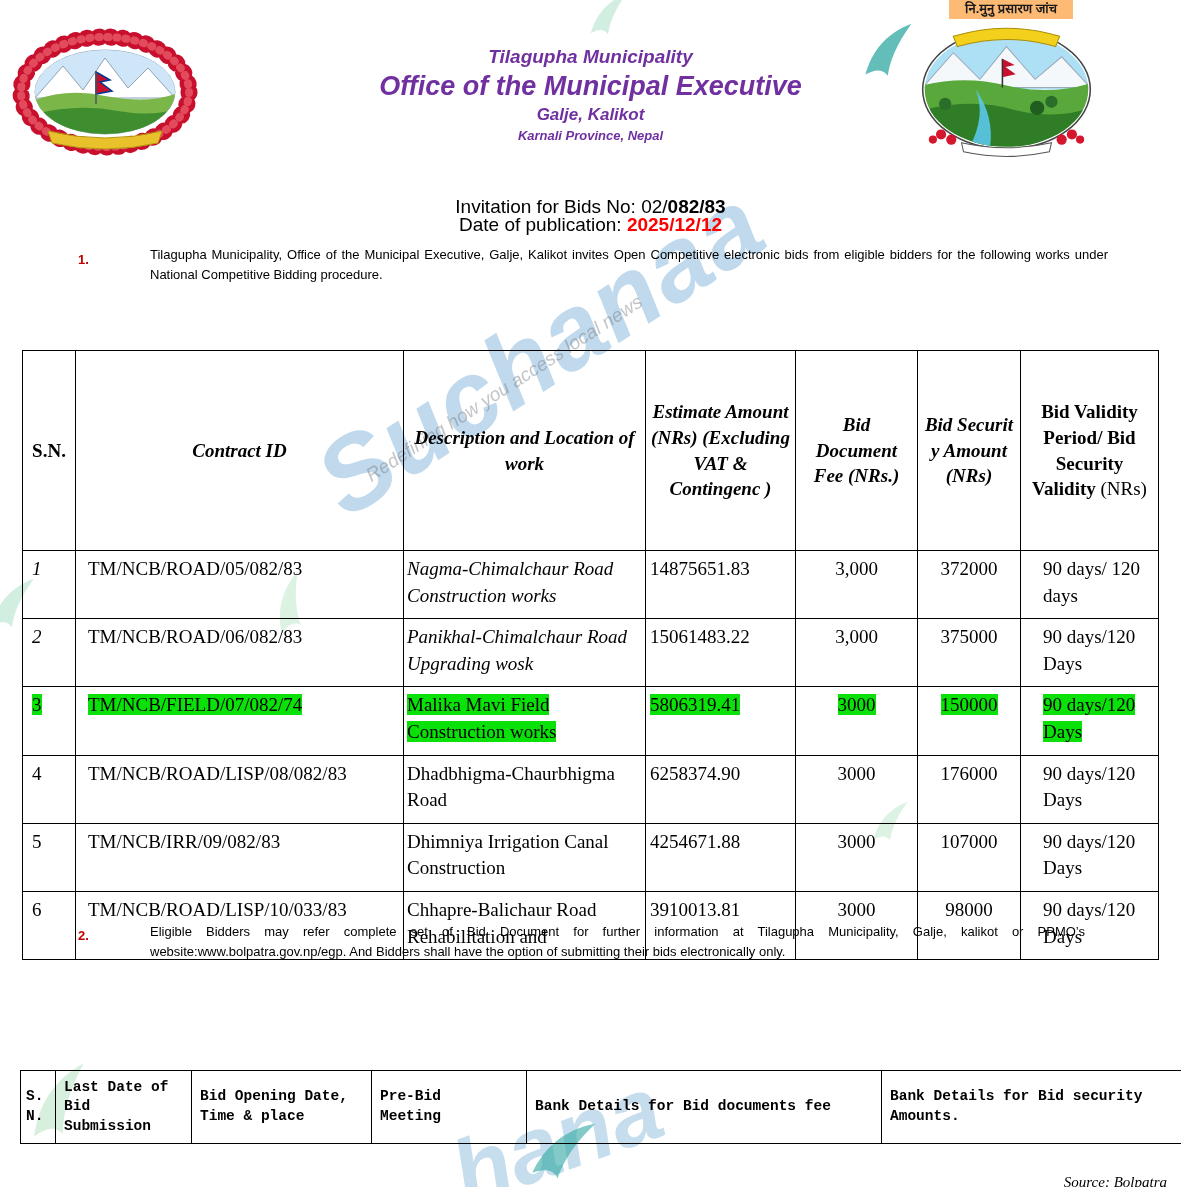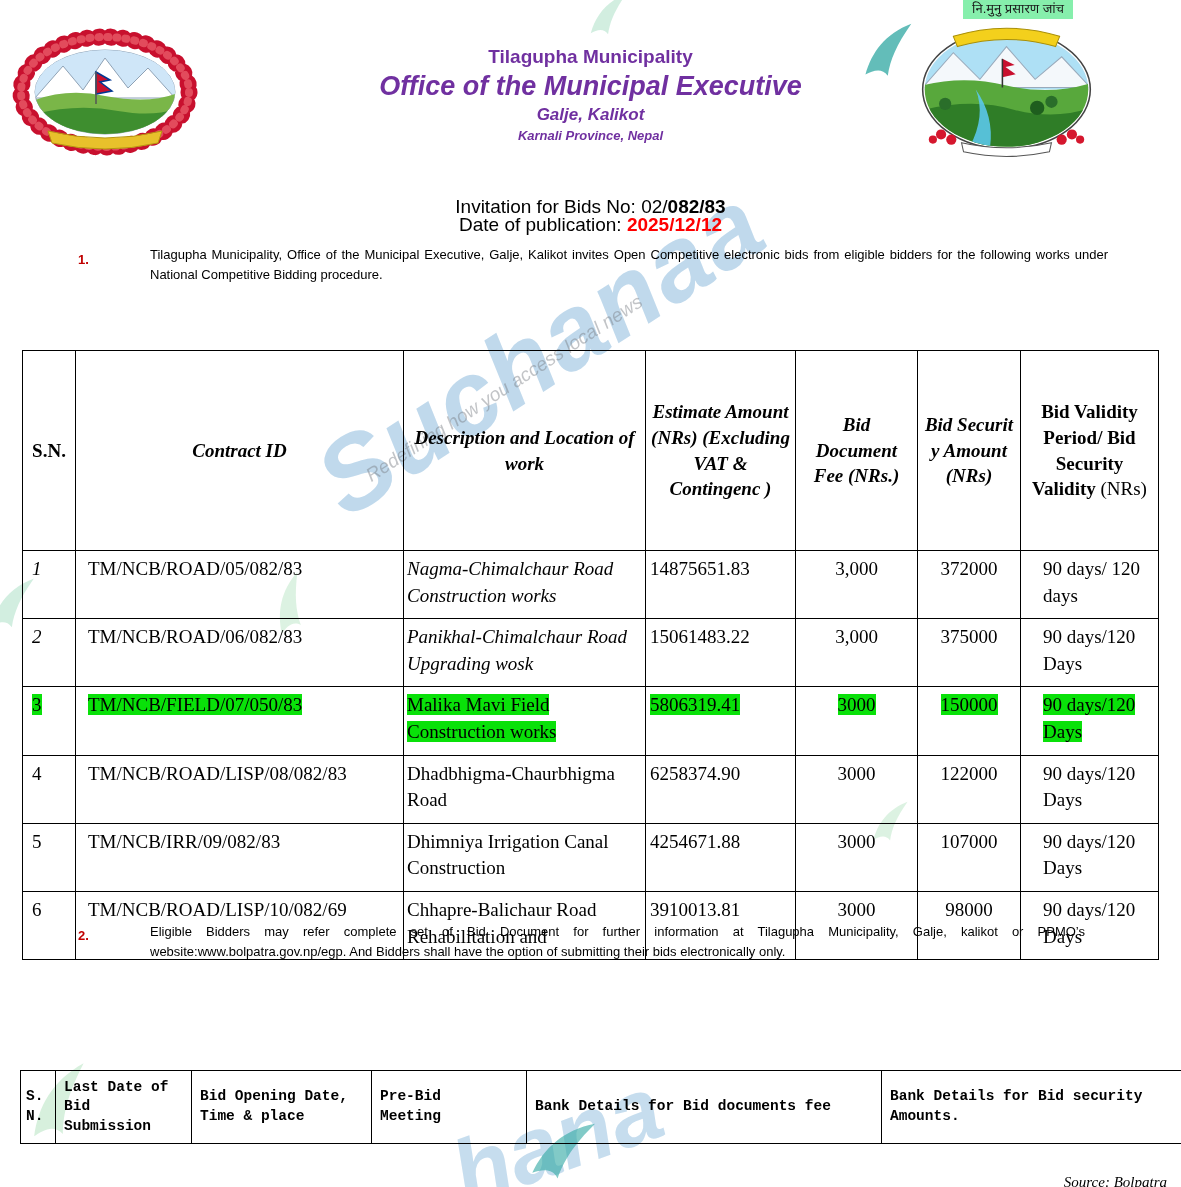--- a/index.html
+++ b/index.html
@@ -11,31 +11,31 @@
               color:rgba(105,165,210,0.42); transform:rotate(-33deg); transform-origin:0 0; white-space:nowrap;
               letter-spacing:2px; pointer-events:none; }
   .wm-tagline { position:absolute; left:362px; top:468px; font-size:19px; font-style:italic;
               color:rgba(120,125,130,0.45); transform:rotate(-33deg); transform-origin:0 0; white-space:nowrap; pointer-events:none; }
   .wm-partial { position:absolute; left:438px; top:1128px; font-size:92px; font-weight:bold; font-style:italic;
               color:rgba(105,165,210,0.38); transform:rotate(-20deg); transform-origin:0 0; white-space:nowrap; pointer-events:none; }
   .arr { position:absolute; pointer-events:none; }
   .arr svg { display:block; width:100%; height:100%; }
 
   
-  .stamp-note { position:absolute; top:0px; right:108px; background:#86efac; color:#1a1a1a;
-                font-size:13px; font-weight:normal; padding:2px 9px; line-height:1.15; }
+  .stamp-note { position:absolute; top:0px; right:108px; background:#fdba74; color:#1a1a1a;
+                font-size:13px; font-weight:bold; padding:2px 16px; line-height:1.15; }
 
   
   .logo-left  { position:absolute; left:8px;  top:28px; width:195px; height:135px; }
   .logo-right { position:absolute; left:912px; top:20px; width:190px; height:138px; }
   .logo-left svg, .logo-right svg { width:100%; height:100%; display:block; }
 
   
   .header-block { position:absolute; top:46px; left:0; width:100%; text-align:center; }
-  .h-muni   { font-size:19px;  font-weight:bold; color:#7030a0; }
+  .h-muni   { font-size:19px;  font-weight:bold; font-style:italic; color:#7030a0; }
   .h-office { font-size:27px;  font-weight:bold; font-style:italic; color:#7030a0; margin-top:3px; }
   .h-loc    { font-size:17px;  font-weight:bold; font-style:italic; color:#7030a0; margin-top:3px; }
   .h-prov   { font-size:13px;  font-weight:bold; font-style:italic; color:#7030a0; margin-top:3px; }
 
   
   .center-line { position:absolute; left:0; width:100%; text-align:center; font-size:19px; }
   .inv  { top:196px; }
   .date { top:214px; }
   .red  { color:#fe0000; }
 
@@ -237,48 +237,48 @@
           <td class="col-sn"><span class="ital">2</span></td>
           <td class="col-contract-id"><span>TM/NCB/ROAD/06/082/83</span></td>
           <td class="col-description"><span class="ital">Panikhal-Chimalchaur Road Upgrading wosk</span></td>
           <td class="col-estimate"><span>15061483.22</span></td>
           <td class="col-doc-fee"><span>3,000</span></td>
           <td class="col-security"><span>375000</span></td>
           <td class="col-validity"><span>90 days/120 Days</span></td>
         </tr>
         <tr>
           <td class="col-sn"><span class="hl">3</span></td>
-          <td class="col-contract-id"><span class="hl">TM/NCB/FIELD/07/050/83</span></td>
+          <td class="col-contract-id"><span class="hl">TM/NCB/FIELD/07/082/74</span></td>
           <td class="col-description"><span class="hl">Malika Mavi Field Construction works</span></td>
           <td class="col-estimate"><span class="hl">5806319.41</span></td>
           <td class="col-doc-fee"><span class="hl">3000</span></td>
           <td class="col-security"><span class="hl">150000</span></td>
           <td class="col-validity"><span class="hl">90 days/120 Days</span></td>
         </tr>
         <tr>
           <td class="col-sn"><span>4</span></td>
           <td class="col-contract-id"><span>TM/NCB/ROAD/LISP/08/082/83</span></td>
           <td class="col-description"><span>Dhadbhigma-Chaurbhigma Road</span></td>
           <td class="col-estimate"><span>6258374.90</span></td>
           <td class="col-doc-fee"><span>3000</span></td>
-          <td class="col-security"><span>122000</span></td>
+          <td class="col-security"><span>176000</span></td>
           <td class="col-validity"><span>90 days/120 Days</span></td>
         </tr>
         <tr>
           <td class="col-sn"><span>5</span></td>
           <td class="col-contract-id"><span>TM/NCB/IRR/09/082/83</span></td>
           <td class="col-description"><span>Dhimniya Irrigation Canal Construction</span></td>
           <td class="col-estimate"><span>4254671.88</span></td>
           <td class="col-doc-fee"><span>3000</span></td>
           <td class="col-security"><span>107000</span></td>
           <td class="col-validity"><span>90 days/120 Days</span></td>
         </tr>
         <tr>
           <td class="col-sn"><span>6</span></td>
-          <td class="col-contract-id"><span>TM/NCB/ROAD/LISP/10/082/69</span></td>
+          <td class="col-contract-id"><span>TM/NCB/ROAD/LISP/10/033/83</span></td>
           <td class="col-description"><span>Chhapre-Balichaur Road Rehabilitation and</span></td>
           <td class="col-estimate"><span>3910013.81</span></td>
           <td class="col-doc-fee"><span>3000</span></td>
           <td class="col-security"><span>98000</span></td>
           <td class="col-validity"><span>90 days/120 Days</span></td>
         </tr>
       </tbody>
   </table>
 
   <div class="para-num" style="top:928px">2.</div>

